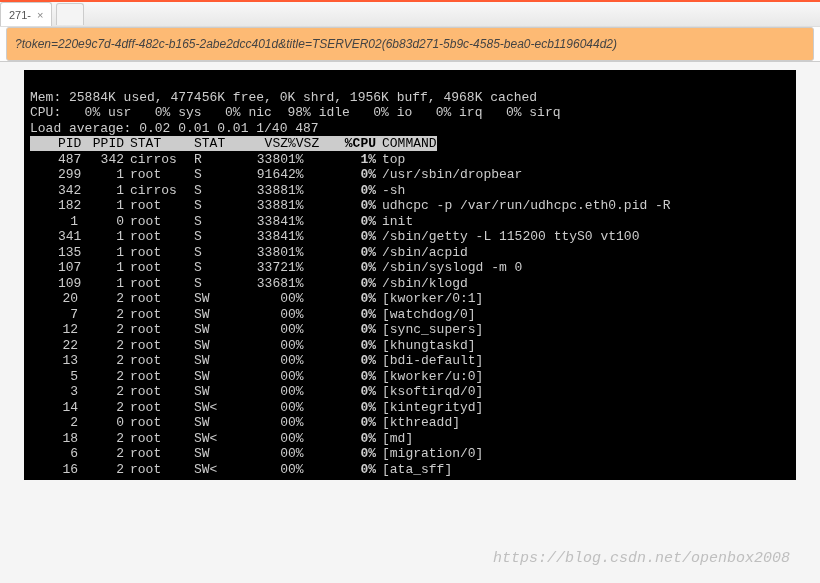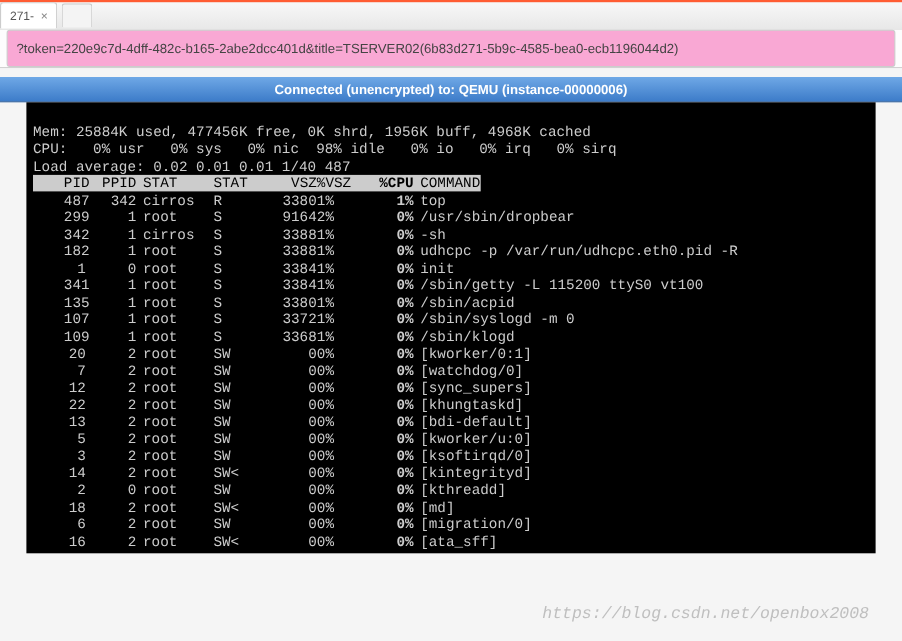--- a/index.html
+++ b/index.html
@@ -51,21 +51,22 @@
       padding: 0 6px;
     }
     .url-input {
       flex: 1;
       height: 24px;
       border: 1px solid #ccc;
       border-radius: 3px;
       padding: 16px 8px;
       font-size: 12px;
       color: #444;
-      background: #f9a8d4;
+      background: #fdba74;
+      font-style: italic;
     }
     .page-area {
       background: #f5f5f5;
       height: calc(100% - 62px);
       padding: 8px 0 0 0;
     }
     .conn-banner {
       background: linear-gradient(#6fa8e6, #3d7cc9);
       color: #fff;
       font-size: 12px;
@@ -120,21 +121,20 @@
   </div>
   <div class="tab-ghost"></div>
 </div>
 
 <div class="url-bar-row">
   <input class="url-input" type="text" value="?token=220e9c7d-4dff-482c-b165-2abe2dcc401d&amp;title=TSERVER02(6b83d271-5b9c-4585-bea0-ecb1196044d2)" style="">
 </div>
 
 <div class="page-area">
 
-  <div class="conn-banner">Connected (unencrypted) to: QEMU (instance-00000006)</div>
 
   <div class="terminal">
 <span>Mem: 25884K used, 477456K free, 0K shrd, 1956K buff, 4968K cached</span>
 <span>CPU:   0% usr   0% sys   0% nic  98% idle   0% io   0% irq   0% sirq</span>
 <span>Load average: 0.02 0.01 0.01 1/40 487</span>
 <span class="hdr-line"><span class="col-pid">PID</span><span class="col-ppid">PPID</span><span class="col-user">STAT</span><span class="col-stat">STAT</span><span class="col-vsz">VSZ</span><span class="col-pvsz">%VSZ</span><span class="col-pcpu">%CPU</span><span class="col-cmd">COMMAND</span></span>
 <div id="proc-rows"><span class="proc-row"><span class="col-pid">487</span><span class="col-ppid">342</span><span class="col-user">cirros</span><span class="col-stat">R</span><span class="col-vsz">3380</span><span class="col-pvsz">1%</span><span class="col-pcpu">1%</span><span class="col-cmd">top</span></span><span class="proc-row"><span class="col-pid">299</span><span class="col-ppid">1</span><span class="col-user">root</span><span class="col-stat">S</span><span class="col-vsz">9164</span><span class="col-pvsz">2%</span><span class="col-pcpu">0%</span><span class="col-cmd">/usr/sbin/dropbear</span></span><span class="proc-row"><span class="col-pid">342</span><span class="col-ppid">1</span><span class="col-user">cirros</span><span class="col-stat">S</span><span class="col-vsz">3388</span><span class="col-pvsz">1%</span><span class="col-pcpu">0%</span><span class="col-cmd">-sh</span></span><span class="proc-row"><span class="col-pid">182</span><span class="col-ppid">1</span><span class="col-user">root</span><span class="col-stat">S</span><span class="col-vsz">3388</span><span class="col-pvsz">1%</span><span class="col-pcpu">0%</span><span class="col-cmd">udhcpc -p /var/run/udhcpc.eth0.pid -R</span></span><span class="proc-row"><span class="col-pid">1</span><span class="col-ppid">0</span><span class="col-user">root</span><span class="col-stat">S</span><span class="col-vsz">3384</span><span class="col-pvsz">1%</span><span class="col-pcpu">0%</span><span class="col-cmd">init</span></span><span class="proc-row"><span class="col-pid">341</span><span class="col-ppid">1</span><span class="col-user">root</span><span class="col-stat">S</span><span class="col-vsz">3384</span><span class="col-pvsz">1%</span><span class="col-pcpu">0%</span><span class="col-cmd">/sbin/getty -L 115200 ttyS0 vt100</span></span><span class="proc-row"><span class="col-pid">135</span><span class="col-ppid">1</span><span class="col-user">root</span><span class="col-stat">S</span><span class="col-vsz">3380</span><span class="col-pvsz">1%</span><span class="col-pcpu">0%</span><span class="col-cmd">/sbin/acpid</span></span><span class="proc-row"><span class="col-pid">107</span><span class="col-ppid">1</span><span class="col-user">root</span><span class="col-stat">S</span><span class="col-vsz">3372</span><span class="col-pvsz">1%</span><span class="col-pcpu">0%</span><span class="col-cmd">/sbin/syslogd -m 0</span></span><span class="proc-row"><span class="col-pid">109</span><span class="col-ppid">1</span><span class="col-user">root</span><span class="col-stat">S</span><span class="col-vsz">3368</span><span class="col-pvsz">1%</span><span class="col-pcpu">0%</span><span class="col-cmd">/sbin/klogd</span></span><span class="proc-row"><span class="col-pid">20</span><span class="col-ppid">2</span><span class="col-user">root</span><span class="col-stat">SW</span><span class="col-vsz">0</span><span class="col-pvsz">0%</span><span class="col-pcpu">0%</span><span class="col-cmd">[kworker/0:1]</span></span><span class="proc-row"><span class="col-pid">7</span><span class="col-ppid">2</span><span class="col-user">root</span><span class="col-stat">SW</span><span class="col-vsz">0</span><span class="col-pvsz">0%</span><span class="col-pcpu">0%</span><span class="col-cmd">[watchdog/0]</span></span><span class="proc-row"><span class="col-pid">12</span><span class="col-ppid">2</span><span class="col-user">root</span><span class="col-stat">SW</span><span class="col-vsz">0</span><span class="col-pvsz">0%</span><span class="col-pcpu">0%</span><span class="col-cmd">[sync_supers]</span></span><span class="proc-row"><span class="col-pid">22</span><span class="col-ppid">2</span><span class="col-user">root</span><span class="col-stat">SW</span><span class="col-vsz">0</span><span class="col-pvsz">0%</span><span class="col-pcpu">0%</span><span class="col-cmd">[khungtaskd]</span></span><span class="proc-row"><span class="col-pid">13</span><span class="col-ppid">2</span><span class="col-user">root</span><span class="col-stat">SW</span><span class="col-vsz">0</span><span class="col-pvsz">0%</span><span class="col-pcpu">0%</span><span class="col-cmd">[bdi-default]</span></span><span class="proc-row"><span class="col-pid">5</span><span class="col-ppid">2</span><span class="col-user">root</span><span class="col-stat">SW</span><span class="col-vsz">0</span><span class="col-pvsz">0%</span><span class="col-pcpu">0%</span><span class="col-cmd">[kworker/u:0]</span></span><span class="proc-row"><span class="col-pid">3</span><span class="col-ppid">2</span><span class="col-user">root</span><span class="col-stat">SW</span><span class="col-vsz">0</span><span class="col-pvsz">0%</span><span class="col-pcpu">0%</span><span class="col-cmd">[ksoftirqd/0]</span></span><span class="proc-row"><span class="col-pid">14</span><span class="col-ppid">2</span><span class="col-user">root</span><span class="col-stat">SW&lt;</span><span class="col-vsz">0</span><span class="col-pvsz">0%</span><span class="col-pcpu">0%</span><span class="col-cmd">[kintegrityd]</span></span><span class="proc-row"><span class="col-pid">2</span><span class="col-ppid">0</span><span class="col-user">root</span><span class="col-stat">SW</span><span class="col-vsz">0</span><span class="col-pvsz">0%</span><span class="col-pcpu">0%</span><span class="col-cmd">[kthreadd]</span></span><span class="proc-row"><span class="col-pid">18</span><span class="col-ppid">2</span><span class="col-user">root</span><span class="col-stat">SW&lt;</span><span class="col-vsz">0</span><span class="col-pvsz">0%</span><span class="col-pcpu">0%</span><span class="col-cmd">[md]</span></span><span class="proc-row"><span class="col-pid">6</span><span class="col-ppid">2</span><span class="col-user">root</span><span class="col-stat">SW</span><span class="col-vsz">0</span><span class="col-pvsz">0%</span><span class="col-pcpu">0%</span><span class="col-cmd">[migration/0]</span></span><span class="proc-row"><span class="col-pid">16</span><span class="col-ppid">2</span><span class="col-user">root</span><span class="col-stat">SW&lt;</span><span class="col-vsz">0</span><span class="col-pvsz">0%</span><span class="col-pcpu">0%</span><span class="col-cmd">[ata_sff]</span></span></div></div>
 
 </div>
 

